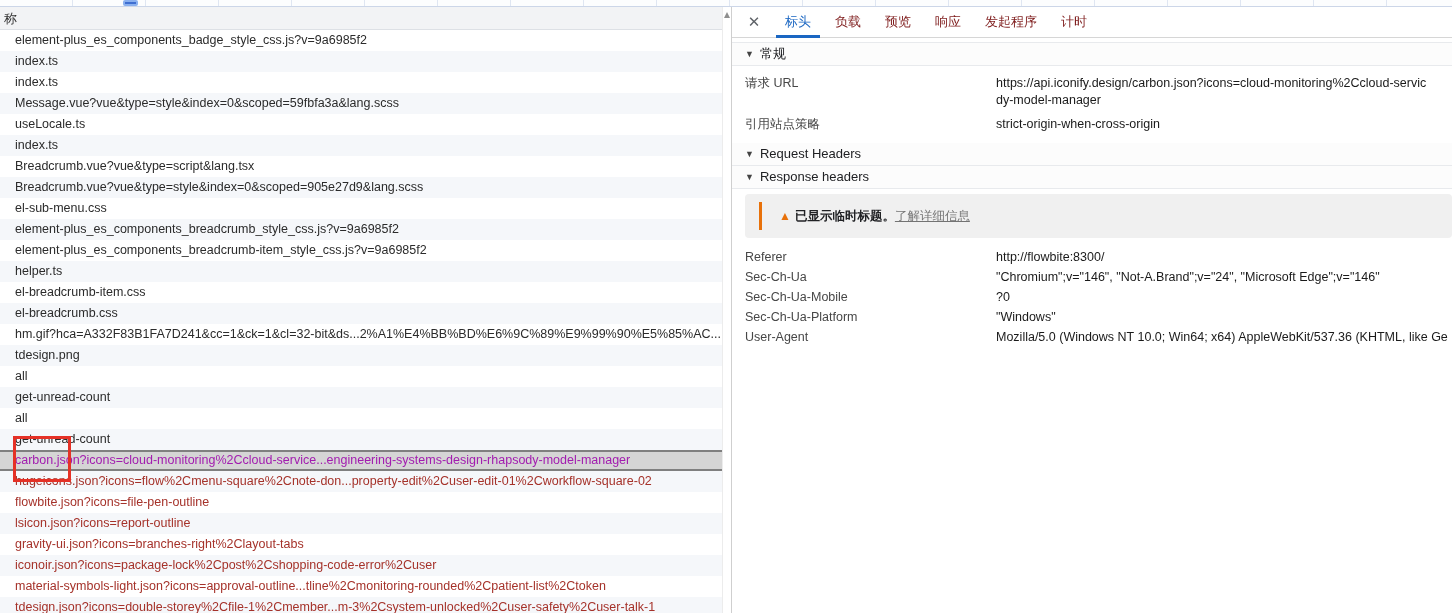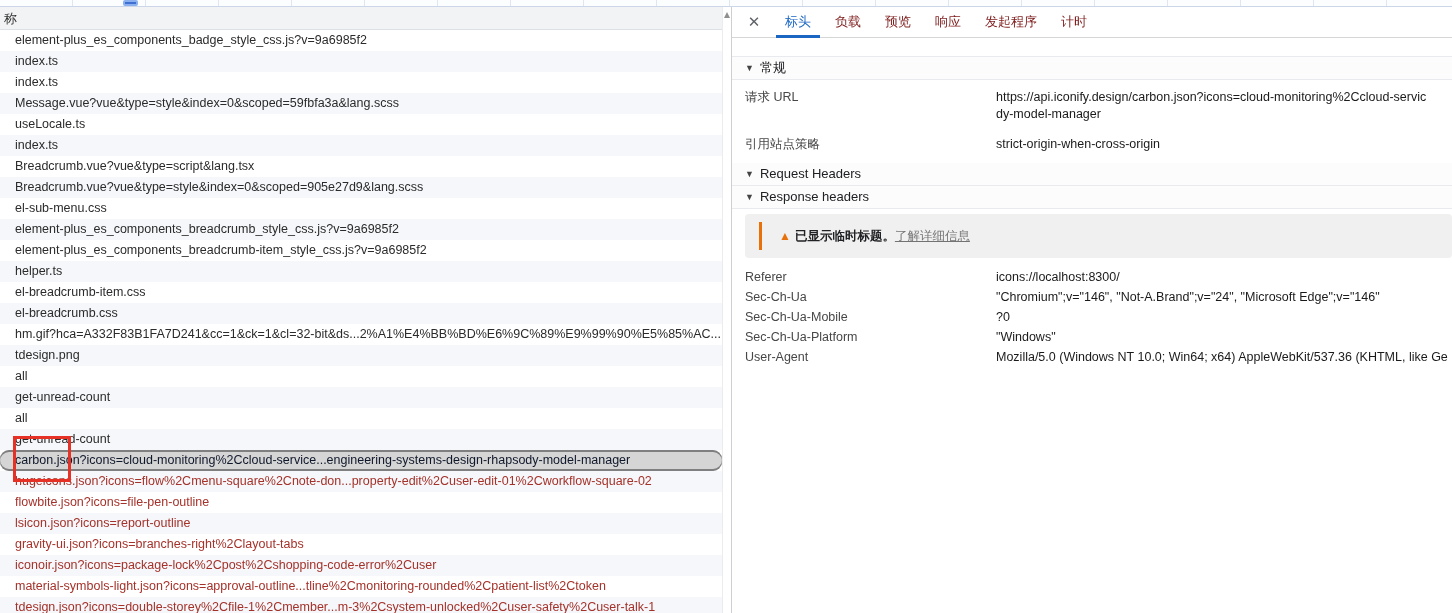--- a/index.html
+++ b/index.html
@@ -32,23 +32,22 @@
     font-size:13px;color:#333;padding-left:4px;box-sizing:border-box;
   }
   .rows{position:relative;}
   .row{
     height:21px;line-height:21px;font-size:12.5px;color:#2b2b2b;
     padding-left:15px;white-space:nowrap;overflow:hidden;box-sizing:border-box;
   }
   .row:nth-child(even){background:#f5f7fa;}
   .row.error{color:#a5322a;}
   .row.selected{
-    background:#d5d5d5;color:#0f172a;
+    background:#d5d5d5;color:#a21caf;
     box-shadow:inset 0 2px 0 #7f7f7f, inset 0 -2px 0 #7f7f7f;
-    border-radius:9px;
   }
   
   .v-scrollbar{
     position:absolute;left:722px;top:7px;width:9px;bottom:0;background:#ffffff;
     border-left:1px solid #ececec;box-sizing:border-box;
   }
   .v-scrollbar .up-arrow{
     position:absolute;left:1px;top:5px;width:0;height:0;
     border-left:3.5px solid transparent;border-right:3.5px solid transparent;
     border-bottom:6px solid #8f8f8f;
@@ -75,23 +74,23 @@
     height:31px;line-height:29px;padding:0 9px;margin:0 3px;font-size:13px;color:#7f1d1d;
     box-sizing:border-box;cursor:pointer;white-space:nowrap;
   }
   .tab.active{color:#1a66c2;border-bottom:3px solid #1a66c2;font-weight:400;}
   .section-header{
     height:22px;line-height:22px;font-size:13px;color:#202124;
     padding-left:13px;border-bottom:1px solid #e8eaed;background:#fcfcfc;
     white-space:nowrap;
   }
   .section-header .tri{font-size:9px;color:#444;margin-right:6px;display:inline-block;transform:translateY(-1px);}
-  .sec-general-header{margin-top:18px;border-top:1px solid #e8eaed;}
+  .sec-general-header{margin-top:4px;border-top:1px solid #e8eaed;}
   .kv-area{padding:9px 0 10px 13px;}
-  .kv-row{display:flex;font-size:12.5px;line-height:17px;margin-bottom:13px;}
+  .kv-row{display:flex;font-size:12.5px;line-height:17px;margin-bottom:7px;}
   .kv-row:last-child{margin-bottom:0;}
   .kv-label{width:251px;flex:none;color:#474747;}
   .kv-value{color:#1a1a1a;white-space:nowrap;overflow:hidden;flex:1 1 auto;}
   .kv-value .vline{display:block;white-space:nowrap;}
   .warning-box{
     margin:5px 0 0 13px;height:44px;background:#f0f0f0;border-radius:4px;
     position:relative;display:flex;align-items:center;overflow:hidden;
   }
   .warning-accent{position:absolute;left:14px;top:8px;bottom:8px;width:3px;background:#e8710a;}
   .warning-content{display:flex;align-items:center;padding-left:34px;font-size:12.5px;}
@@ -190,21 +189,21 @@
     <div class="warning-content">
       <span class="warning-tri">▲</span>
       <span class="warning-text">已显示临时标题。</span>
       <span class="learn-more">了解详细信息</span>
     </div>
   </div>
 
   <div class="headers-list">
       <div class="hdr-row">
         <div class="hdr-name">Referer</div>
-        <div class="hdr-value">icons://localhost:8300/</div>
+        <div class="hdr-value">http://flowbite:8300/</div>
       </div>
       <div class="hdr-row">
         <div class="hdr-name">Sec-Ch-Ua</div>
         <div class="hdr-value">"Chromium";v="146", "Not-A.Brand";v="24", "Microsoft Edge";v="146"</div>
       </div>
       <div class="hdr-row">
         <div class="hdr-name">Sec-Ch-Ua-Mobile</div>
         <div class="hdr-value">?0</div>
       </div>
       <div class="hdr-row">

